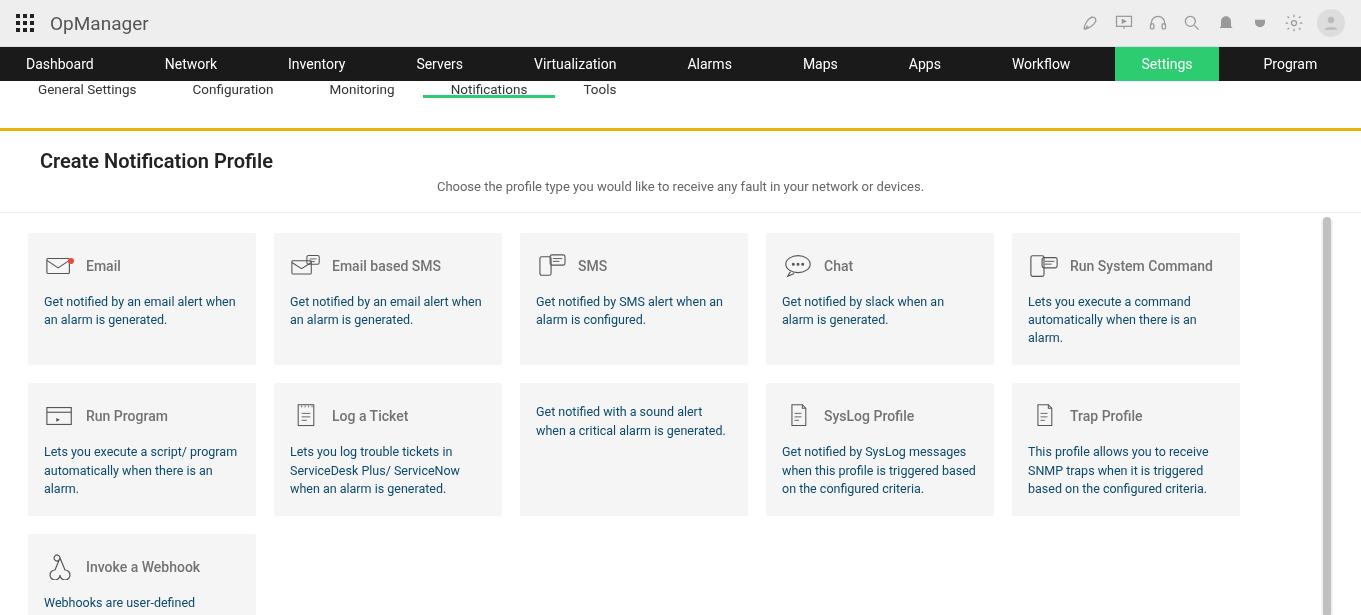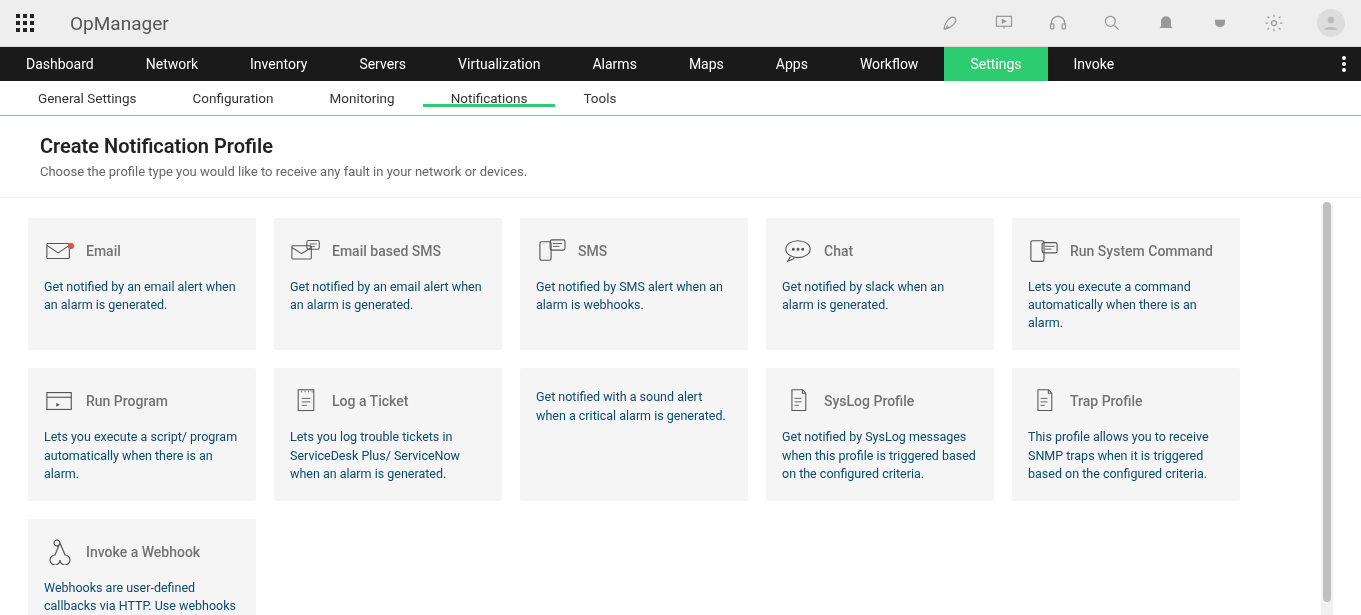--- a/index.html
+++ b/index.html
@@ -1,38 +1,38 @@
 <!DOCTYPE html>
 <html><head>
 <meta charset="utf-8">
 <style>
   * { box-sizing: border-box; margin: 0; padding: 0; }
   body { font-family: -apple-system, BlinkMacSystemFont, "Segoe UI", Roboto, sans-serif; background: #fff; width: 1361px; }
   
-  .topbar { height: 47px; background: #eeeeee; display: flex; align-items: center; padding: 0 16px; border-bottom: 1px solid #ddd; gap: 20px; }
+  .topbar { height: 47px; background: #eeeeee; display: flex; align-items: center; padding: 0 16px; border-bottom: 1px solid #ddd; }
   .apps-grid { width: 18px; height: 18px; display: grid; grid-template-columns: repeat(3,4px); grid-template-rows: repeat(3,4px); gap: 3px; margin-right: 16px; }
   .apps-grid span { background: #222; }
   .brand { font-size: 19px; color: #555; font-weight: 400; }
   .top-spacer { flex: 1; }
   .topicon { width: 34px; display: flex; align-items: center; justify-content: center; color: #999; }
   .topicon svg { width: 20px; height: 20px; stroke: #999; fill: none; stroke-width: 1.5; }
   .avatar { width: 28px; height: 28px; border-radius: 50%; background: #ddd; display:flex; align-items:center; justify-content:center; margin-left:6px; }
 
-  .nav-main { background: #1a1a1a; height: 34px; display: flex; align-items: stretch; color: #fff; font-size: 14px; }
+  .nav-main { background: #1a1a1a; height: 34px; display: flex; align-items: stretch; color: #fff; font-size: 14px; gap: 19px; }
   .nav-main .nav-item { padding: 0 26px; display: flex; align-items: center; cursor: pointer; }
   .nav-main .nav-item.active { background: #2ecc71; }
   .nav-main .nav-dots { margin-left: auto; width: 34px; display:flex; align-items:center; justify-content:center; }
 
-  .nav-sub { height: 35px; border-bottom: 1px solid #eab308; display: flex; align-items: center; font-size: 13.5px; color: #333; padding-left: 10px; }
+  .nav-sub { height: 50px; border-bottom: 3px solid #eab308; display: flex; align-items: flex-start; font-size: 13.5px; color: #333; padding-left: 10px; }
   .nav-sub .sub-item { padding: 0 28px; display:flex; align-items:center; cursor:pointer; position:relative; }
   .nav-sub .sub-item.active::after { content:""; position:absolute; left:0; right:0; bottom:-1px; height:3px; background:#2ecc71; }
 
   .page { padding: 18px 40px; border-bottom: 1px solid #eee; }
   .page h1 { font-size: 20px; color: #222; font-weight: 600; margin-bottom: 6px; }
-  .page p { font-size: 13px; color: #666; }
+  .page p { font-size: 13px; color: #666; text-align: center; }
 
   .grid-wrap { padding: 4px 28px 20px 28px; display:flex; }
   .cards { display: grid; grid-template-columns: repeat(5, 228px); gap: 18px 18px; margin-top: 16px; flex:1; }
   .card { background: #f5f5f5; border-radius: 2px; padding: 20px 16px 18px 16px; min-height: 118px; cursor:pointer; }
   .card-head { display:flex; align-items:center; margin-bottom: 14px; }
   .card-icon { width: 32px; height: 26px; margin-right: 10px; color:#555; display:flex; align-items:center; justify-content:center; }
   .card-icon svg { width: 30px; height: 26px; stroke:#555; fill:none; stroke-width:1.2; }
   .card-title { font-size: 14px; color: #737373; font-weight: 500; }
   .card-desc { font-size: 12.5px; color: #0c4a6e; line-height: 1.45; }
   .reddot { position:absolute; width:6px; height:6px; background:#e74c3c; border-radius:50%; margin-left:22px; margin-top:-10px; }
@@ -112,21 +112,21 @@
 <div class="nav-item">Dashboard</div>
     <div class="nav-item">Network</div>
     <div class="nav-item">Inventory</div>
     <div class="nav-item">Servers</div>
     <div class="nav-item">Virtualization</div>
     <div class="nav-item">Alarms</div>
     <div class="nav-item">Maps</div>
     <div class="nav-item">Apps</div>
     <div class="nav-item">Workflow</div>
     <div class="nav-item active">Settings</div>
-    <div class="nav-item">Invoke</div>
+    <div class="nav-item">Program</div>
     <div class="nav-dots">
       <svg width="4" height="16" viewBox="0 0 4 16">
         <circle cx="2" cy="2" r="2" fill="#fff"></circle>
         <circle cx="2" cy="8" r="2" fill="#fff"></circle>
         <circle cx="2" cy="14" r="2" fill="#fff"></circle>
       </svg>
     </div>
   </div>
 
 <div class="nav-sub" id="nav-sub">
@@ -175,21 +175,21 @@
         <div class="card-head">
           <div class="card-icon">
             <svg viewBox="0 0 32 28">
               <rect x="3" y="4" width="12" height="20" rx="2"></rect>
               <rect x="14" y="2" width="16" height="11" rx="2"></rect>
               <path d="M17 6h10M17 9h7" stroke-width="1"></path>
             </svg>
           </div>
           <div class="card-title">SMS</div>
         </div>
-        <div class="card-desc">Get notified by SMS alert when an alarm is webhooks.</div>
+        <div class="card-desc">Get notified by SMS alert when an alarm is configured.</div>
       </div>
       <div class="card">
         <div class="card-head">
           <div class="card-icon">
             <svg viewBox="0 0 32 26">
               <ellipse cx="16" cy="11" rx="13" ry="9"></ellipse>
               <path d="M8 19l-3 5 7-3"></path>
               <circle cx="11" cy="11" r="1" fill="#555"></circle>
               <circle cx="16" cy="11" r="1" fill="#555"></circle>
               <circle cx="21" cy="11" r="1" fill="#555"></circle>

